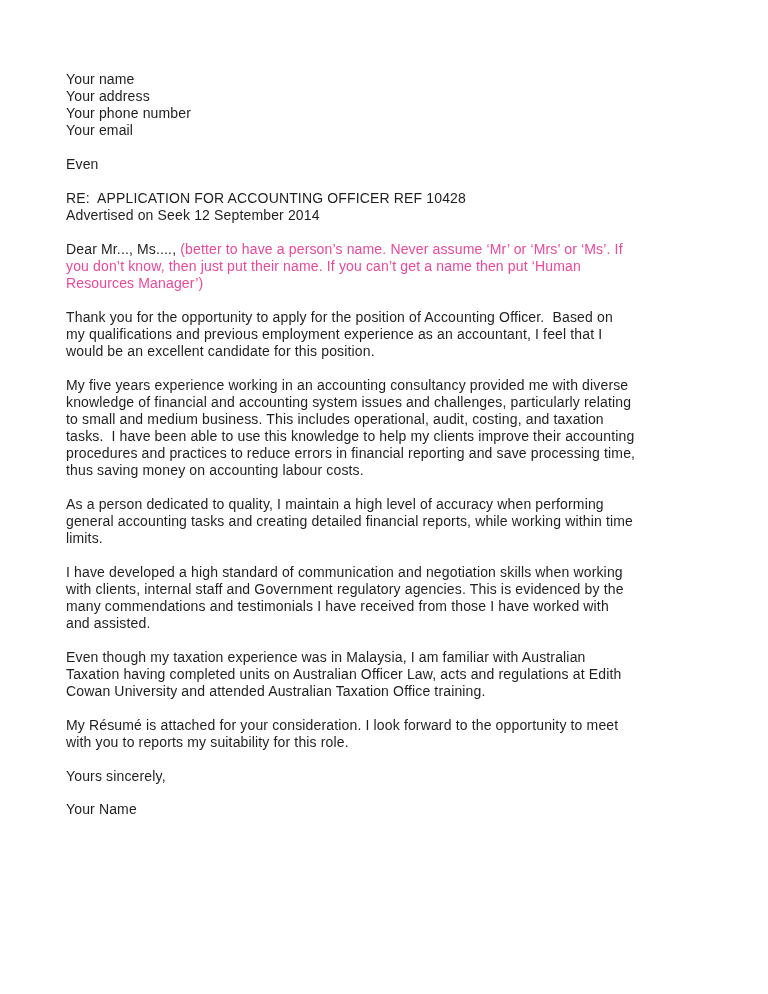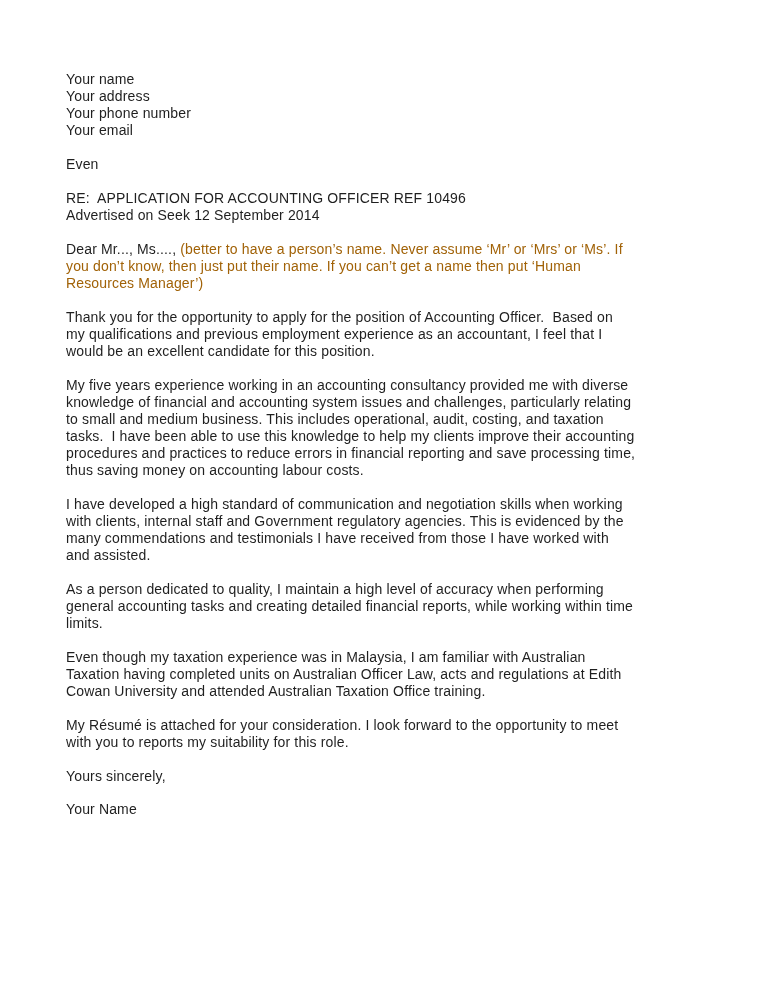--- a/index.html
+++ b/index.html
@@ -26,62 +26,62 @@
   }
   .para {
     margin: 0 0 17px 0;
     white-space: pre-wrap;
     max-width: 672px;
   }
   .closing {
     margin-bottom: 16px;
   }
   .red-note {
-    color: #a16207;
+    color: #ec4899;
   }
 </style>
 </head>
 <body>
 
 <div class="letter-page">
 
   <div class="para">Your name
 Your address
 Your phone number
 Your email</div>
 
   <div class="para">Even</div>
 
 
-  <div class="para"><span>RE:  APPLICATION FOR ACCOUNTING OFFICER REF 10496</span>
+  <div class="para"><span>RE:  APPLICATION FOR ACCOUNTING OFFICER REF 10428</span>
 <span>Advertised on Seek 12 September 2014</span></div>
 
   <div class="para"><span>Dear Mr..., Ms...., </span><span class="red-note">(better to have a person’s name. Never assume ‘Mr’ or ‘Mrs’ or ‘Ms’. If
 you don’t know, then just put their name. If you can’t get a name then put ‘Human
 Resources Manager’)</span></div>
 
   <div class="para">Thank you for the opportunity to apply for the position of Accounting Officer.  Based on
 my qualifications and previous employment experience as an accountant, I feel that I
 would be an excellent candidate for this position.</div>
 
   <div class="para">My five years experience working in an accounting consultancy provided me with diverse
 knowledge of financial and accounting system issues and challenges, particularly relating
 to small and medium business. This includes operational, audit, costing, and taxation
 tasks.  I have been able to use this knowledge to help my clients improve their accounting
 procedures and practices to reduce errors in financial reporting and save processing time,
 thus saving money on accounting labour costs.</div>
 
+  <div class="para">As a person dedicated to quality, I maintain a high level of accuracy when performing
+general accounting tasks and creating detailed financial reports, while working within time
+limits.</div>
+
   <div class="para">I have developed a high standard of communication and negotiation skills when working
 with clients, internal staff and Government regulatory agencies. This is evidenced by the
 many commendations and testimonials I have received from those I have worked with
 and assisted.</div>
-
-  <div class="para">As a person dedicated to quality, I maintain a high level of accuracy when performing
-general accounting tasks and creating detailed financial reports, while working within time
-limits.</div>
 
   <div class="para">Even though my taxation experience was in Malaysia, I am familiar with Australian
 Taxation having completed units on Australian Officer Law, acts and regulations at Edith
 Cowan University and attended Australian Taxation Office training.</div>
 
   <div class="para">My Résumé is attached for your consideration. I look forward to the opportunity to meet
 with you to reports my suitability for this role.</div>
 
   <div class="para closing">Yours sincerely,</div>
 

